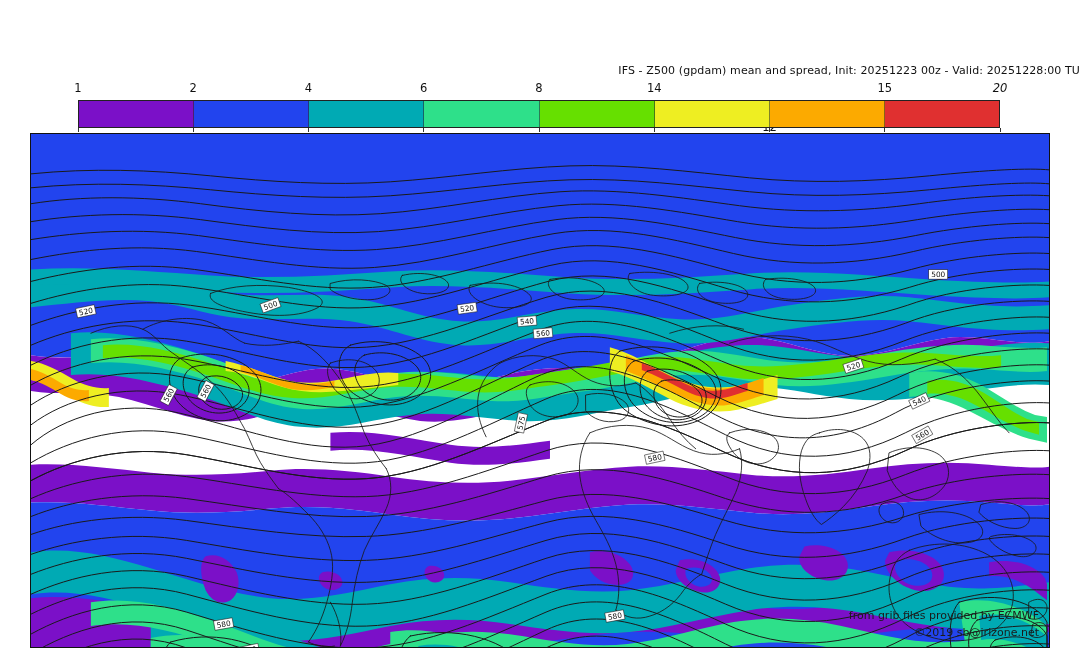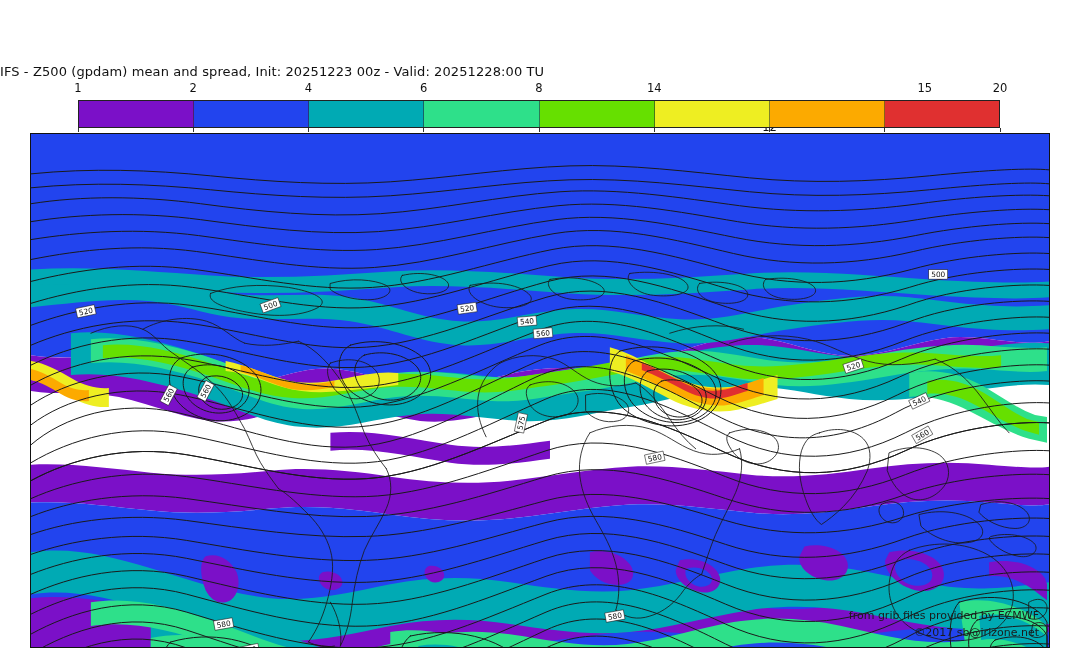--- a/index.html
+++ b/index.html
@@ -9,22 +9,22 @@
     background:#ffffff;
     font-family:"DejaVu Sans","Liberation Sans",sans-serif;
     overflow:hidden;
     position:relative;
   }
   #page{position:absolute;left:0;top:0;width:1080px;height:658px;}
 
   
   .chart-title{
     position:absolute;left:0;top:64px;width:1080px;
-    text-align:left;
-    font-size:13px;color:#111;
+    text-align:right;
+    font-size:11px;color:#111;
     letter-spacing:0.1px;
     white-space:nowrap;
   }
 
   
   #colorbar-wrap{position:absolute;left:78px;top:100px;width:922px;height:28px;}
   #colorbar{
     position:absolute;left:0;top:0;width:922px;height:28px;
     display:flex;
     border:1.6px solid #222;
@@ -69,22 +69,22 @@
 
   <div id="colorbar-wrap">
     <div id="cb-ticklabels">
         <div class="tick" style="left: 0%;">1</div>
         <div class="tick" style="left: 12.5%;">2</div>
         <div class="tick" style="left: 25%;">4</div>
         <div class="tick" style="left: 37.5%;">6</div>
         <div class="tick" style="left: 50%;">8</div>
         <div class="tick" style="left: 62.5%;">14</div>
         <div class="tick" style="left: 75%; margin-top: 39px;">12</div>
-        <div class="tick" style="left: 87.5%; margin-left: 40px;">15</div>
-        <div class="tick" style="left: 100%;">20</div>
+        <div class="tick" style="left: 87.5%;">15</div>
+        <div class="tick" style="left: 100%; font-style: italic;">20</div>
       </div>
     <div id="colorbar">
         <div class="swatch" style="background: rgb(123, 16, 200);"></div>
         <div class="swatch" style="background: rgb(34, 68, 238);"></div>
         <div class="swatch" style="background: rgb(0, 170, 180);"></div>
         <div class="swatch" style="background: rgb(46, 224, 138);"></div>
         <div class="swatch" style="background: rgb(102, 224, 0);"></div>
         <div class="swatch" style="background: rgb(238, 238, 34);"></div>
         <div class="swatch" style="background: rgb(252, 170, 0);"></div>
         <div class="swatch" style="background: rgb(224, 48, 48);"></div>
@@ -580,16 +580,16 @@
             </g>
             <g transform="translate(1022,622) rotate(-12)">
               <rect x="-9.5" y="-4.8" width="19.0" height="9.5" fill="#ffffff" stroke="#1a1a1a" stroke-width="0.55"></rect>
               <text class="ctl" x="0" y="2.7" text-anchor="middle">520</text>
             </g>
           </g>
       </g>
     </svg>
 
     <div class="wm" id="wm-ecmwf">from grib files provided by ECMWF</div>
-    <div class="wm" id="wm-copy">©2017 sb@irizone.net</div>
+    <div class="wm" id="wm-copy">©2019 sb@irizone.net</div>
   </div>
 
 </div>
 
 </body></html>

